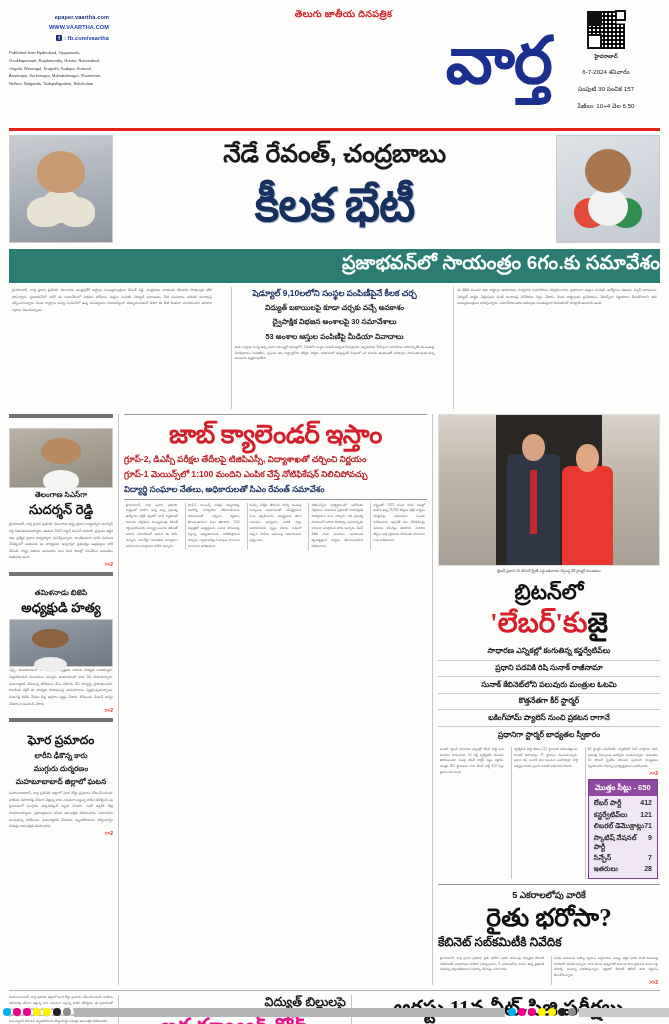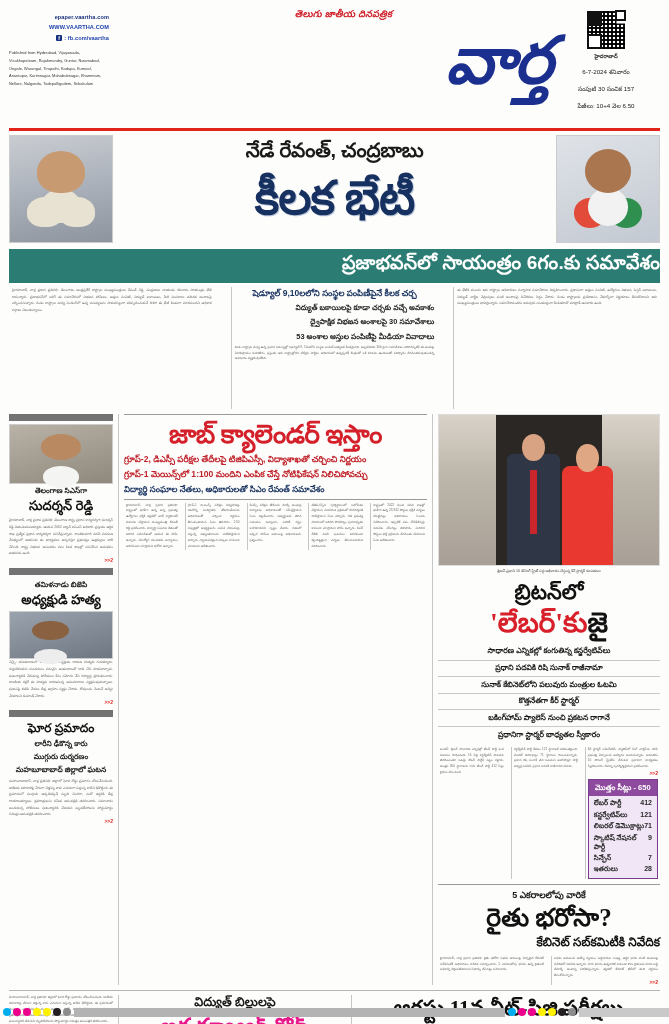--- a/index.html
+++ b/index.html
@@ -18,21 +18,21 @@
   }
 
   
   .masthead { display: flex; height: 118px; border-bottom: 0; }
   .mh-left { width: 100px; padding-top: 4px; }
   .mh-urls div { font-size: 5.6px; font-weight: bold; color: #1b3faa; text-align: right; line-height: 1.85; letter-spacing: .1px; }
   .mh-urls .u1 { color: #16307e; }
   .fb-line { display: flex; justify-content: flex-end; align-items: center; gap: 2px; }
   .fb-ico { width: 6px; height: 6px; background: #16307e; color: #fff; font-size: 5px; line-height: 6px; text-align: center; font-weight: bold; border-radius: 1px; }
   .mh-editions { margin-top: 6px; font-size: 3.9px; color: #333; line-height: 2.0; letter-spacing: .05px; }
-  .mh-center { flex: 1; position: relative; padding-left: 6px; font-style: italic; }
+  .mh-center { flex: 1; position: relative; padding-left: 6px; }
   .tagline { font-size: 9.5px; color: #d0202a; text-align: center; font-weight: bold; letter-spacing: .3px; padding-left: 20px; }
   .logo-wrap { position: relative; height: 78px; margin-top: 1px; }
   .logo-text {
     font-size: 66px; font-weight: bold; color: #1b2f8f;
     line-height: 76px; text-align: right; letter-spacing: -1px;
     font-family: "Liberation Serif", "DejaVu Serif", serif;
   }
   .mh-right { width: 108px; padding-top: 2px; text-align: center; }
   .qr { width: 40px; height: 40px; margin: 0 auto; background:
       repeating-linear-gradient(0deg,#111 0 2px,#fff 2px 4px),
@@ -53,21 +53,21 @@
   .thin-rule { height: 1px; background: #9a9a9a; }
 
   
   .lead { display: flex; margin-top: 4px; height: 112px; }
   .lead-photo { width: 104px; height: 108px; border: 1px solid #ccc; overflow: hidden; position: relative; }
   .ph-cbn { background: linear-gradient(170deg,#c9ccd1 0%,#aeb4bd 45%,#8d949e 100%); width:100%; height:100%; position:relative; }
   .ph-cbn::after { content:""; position:absolute; left:26%; top:14%; width:48%; height:40%; border-radius:50% 50% 45% 45%; background:#c89a72; box-shadow: 0 34px 0 -4px #e8e2d2, -16px 40px 0 -6px #e8e2d2, 16px 40px 0 -6px #e8e2d2; }
   .ph-rr { background: linear-gradient(160deg,#dfe3e8 0%,#c3c9d2 100%); width:100%; height:100%; position:relative; }
   .ph-rr::after { content:""; position:absolute; left:27%; top:12%; width:46%; height:42%; border-radius:50%; background:#a9764f; box-shadow: 0 36px 0 -3px #f2f2f2, -18px 42px 0 -7px #e24b3a, 18px 42px 0 -7px #2f8f4e; }
   .lead-mid { flex: 1; padding: 0 6px; text-align: center; }
-  .lead-kicker { font-size: 20px; color: #1a1a1a; font-weight: bold; margin-top: 4px; letter-spacing: -.2px; }
+  .lead-kicker { font-size: 25px; color: #1a1a1a; font-weight: bold; margin-top: 4px; letter-spacing: -.2px; }
   .lead-main {
     font-size: 47px; color: #16305f; font-weight: bold;
     line-height: 62px; letter-spacing: -1px;
     text-shadow: 1px 1px 0 #b8c4d8;
     font-family: "Liberation Serif", "DejaVu Serif", serif;
   }
   .teal-band {
     background: #2b7d74; color: #fff; text-align: right;
     font-size: 19px; font-weight: bold; padding: 3px 0 5px;
     letter-spacing: .2px; margin-top: 2px;
@@ -76,30 +76,30 @@
   
   .gray-text { color: #6e6e6e; font-size: 3.4px; line-height: 1.95; text-align: justify; letter-spacing: .02px; }
   .gray-text.sm { font-size: 3.1px; line-height: 1.9; }
   .col-rule { border-left: 1px solid #c6c6c6; }
   .more { color: #e2231a; font-weight: bold; font-size: 5px; }
 
   
   .lead-body { display: flex; gap: 16px; margin-top: 4px; height: 122px; }
   .lb-col { flex: 1; padding: 0 3px; }
   .lb-mid-head { text-align: center; color: #16305f; font-weight: bold; font-size: 8.5px; line-height: 1.45; margin-bottom: 3px; }
-  .lb-mid-sub { text-align: right; color: #1f1f1f; font-weight: bold; font-size: 7.4px; line-height: 1.5; margin: 3px 0; }
+  .lb-mid-sub { text-align: center; color: #1f1f1f; font-weight: bold; font-size: 7.4px; line-height: 1.5; margin: 3px 0; }
 
   
   .main-grid { display: flex; gap: 5px; margin-top: 5px; }
   .col-left { width: 104px; }
   .col-center { flex: 1; }
   .col-right { width: 228px; }
 
   
-  .side-box { border-top: 7px solid #737373; padding-top: 3px; margin-bottom: 5px; }
+  .side-box { border-top: 4px solid #737373; padding-top: 10px; margin-bottom: 5px; }
   .side-photo { width: 100%; height: 60px; border: 1px solid #ccc; }
   .sp-a { background: linear-gradient(165deg,#b9b2a6 0%,#8f887c 100%); position: relative; }
   .sp-a::after { content:""; position:absolute; left:30%; top:16%; width:40%; height:44%; border-radius:50%; background:#b98a62; box-shadow:0 30px 0 -2px #f4f4f2; }
   .sp-b { background: linear-gradient(165deg,#9aa3ad 0%,#6f7782 100%); position: relative; }
   .sp-b::after { content:""; position:absolute; left:22%; top:18%; width:36%; height:42%; border-radius:50%; background:#8a6241; box-shadow:0 26px 0 -2px #ededed; }
   .side-kicker { text-align: center; font-size: 7.4px; font-weight: bold; color: #1a1a1a; margin-top: 2px; }
   .side-head { text-align: center; font-size: 13px; font-weight: bold; color: #111; line-height: 1.25; margin: 1px 0 3px; }
 
   
   .job-head {
@@ -141,31 +141,31 @@
   .res-table { border: 1px solid #7b3b8f; margin-top: 3px; }
   .res-head { background: #8d4a9e; color: #fff; text-align: center; font-size: 7.6px; font-weight: bold; padding: 2.5px 0; }
   .res-body { background: #f1e6f5; padding: 2px 5px 3px; }
   .res-row { display: flex; justify-content: space-between; font-size: 7px; font-weight: bold; color: #2a2a2a; padding: 1.2px 0; }
   .res-row .val { font-variant-numeric: tabular-nums; }
 
   
   .rb-kicker { text-align: center; font-size: 9px; font-weight: bold; color: #1a1a1a; margin-top: 5px; }
   .rb-head { text-align: center; font-size: 25px; font-weight: bold; color: #111; line-height: 1.25;
     font-family: "Liberation Serif","DejaVu Serif",serif; }
-  .rb-sub { text-align: right; font-size: 12px; font-weight: bold; color: #111; margin-top: 1px; }
+  .rb-sub { text-align: left; font-size: 12px; font-weight: bold; color: #111; margin-top: 1px; }
   .rb-body { display: flex; gap: 5px; margin-top: 4px; }
   .rb-body > div { flex: 1; padding: 0 2px; }
 
   
   .lower { display: flex; gap: 5px; margin-top: 5px; border-top: 1px solid #b5b5b5; padding-top: 4px; }
   .low-left { width: 104px; }
   .low-center { width: 228px; }
   .low-right { flex: 1; }
 
-  .qr-kicker { text-align: center; font-size: 12.5px; font-weight: bold; color: #1a1a1a; }
+  .qr-kicker { text-align: right; font-size: 12.5px; font-weight: bold; color: #1a1a1a; }
   .qr-head { text-align: center; font-size: 24px; font-weight: bold; color: #e8188c; line-height: 1.25;
     font-family: "Liberation Serif","DejaVu Serif",serif; }
 
   .neet-head { text-align: center; font-size: 21px; font-weight: bold; color: #111; line-height: 1.25;
     font-family: "Liberation Serif","DejaVu Serif",serif; }
 
   
   .colorbar { position: absolute; left: 0; bottom: 6px; width: 669px; height: 12px; display: flex; align-items: center; }
   .cb-seg { display: flex; align-items: center; gap: 2px; padding: 0 3px; }
   .cb-dot { width: 8px; height: 8px; border-radius: 50%; }

